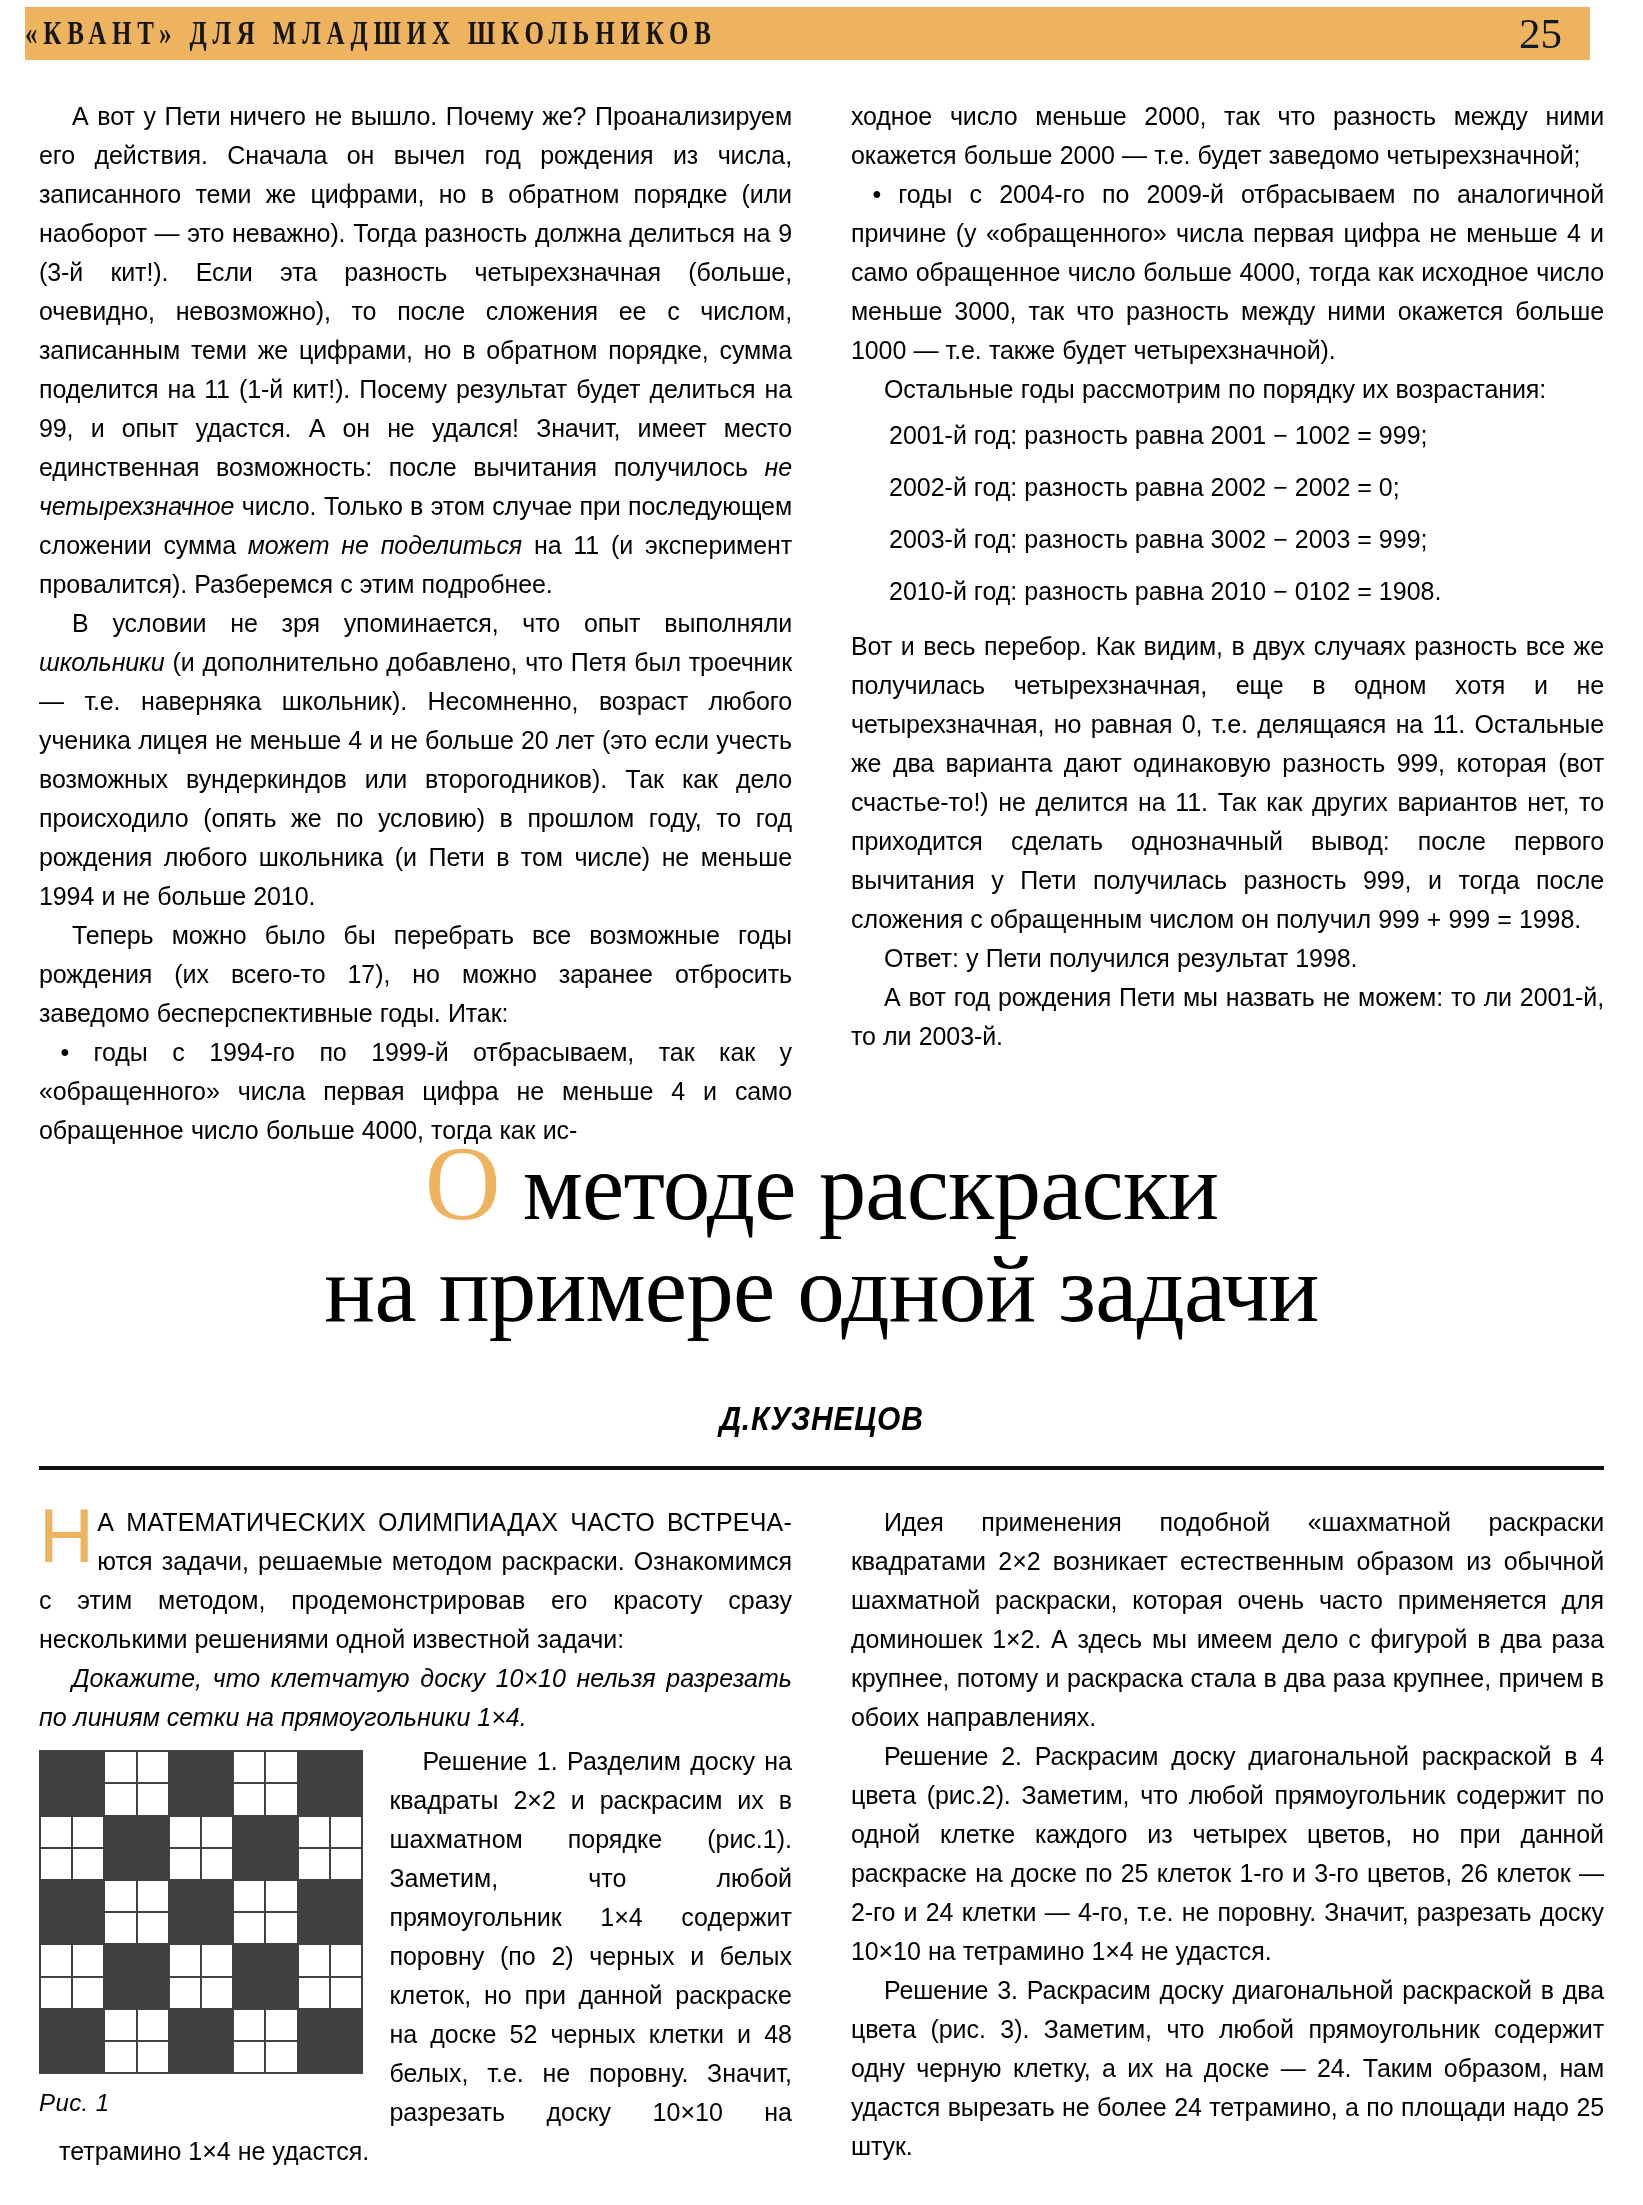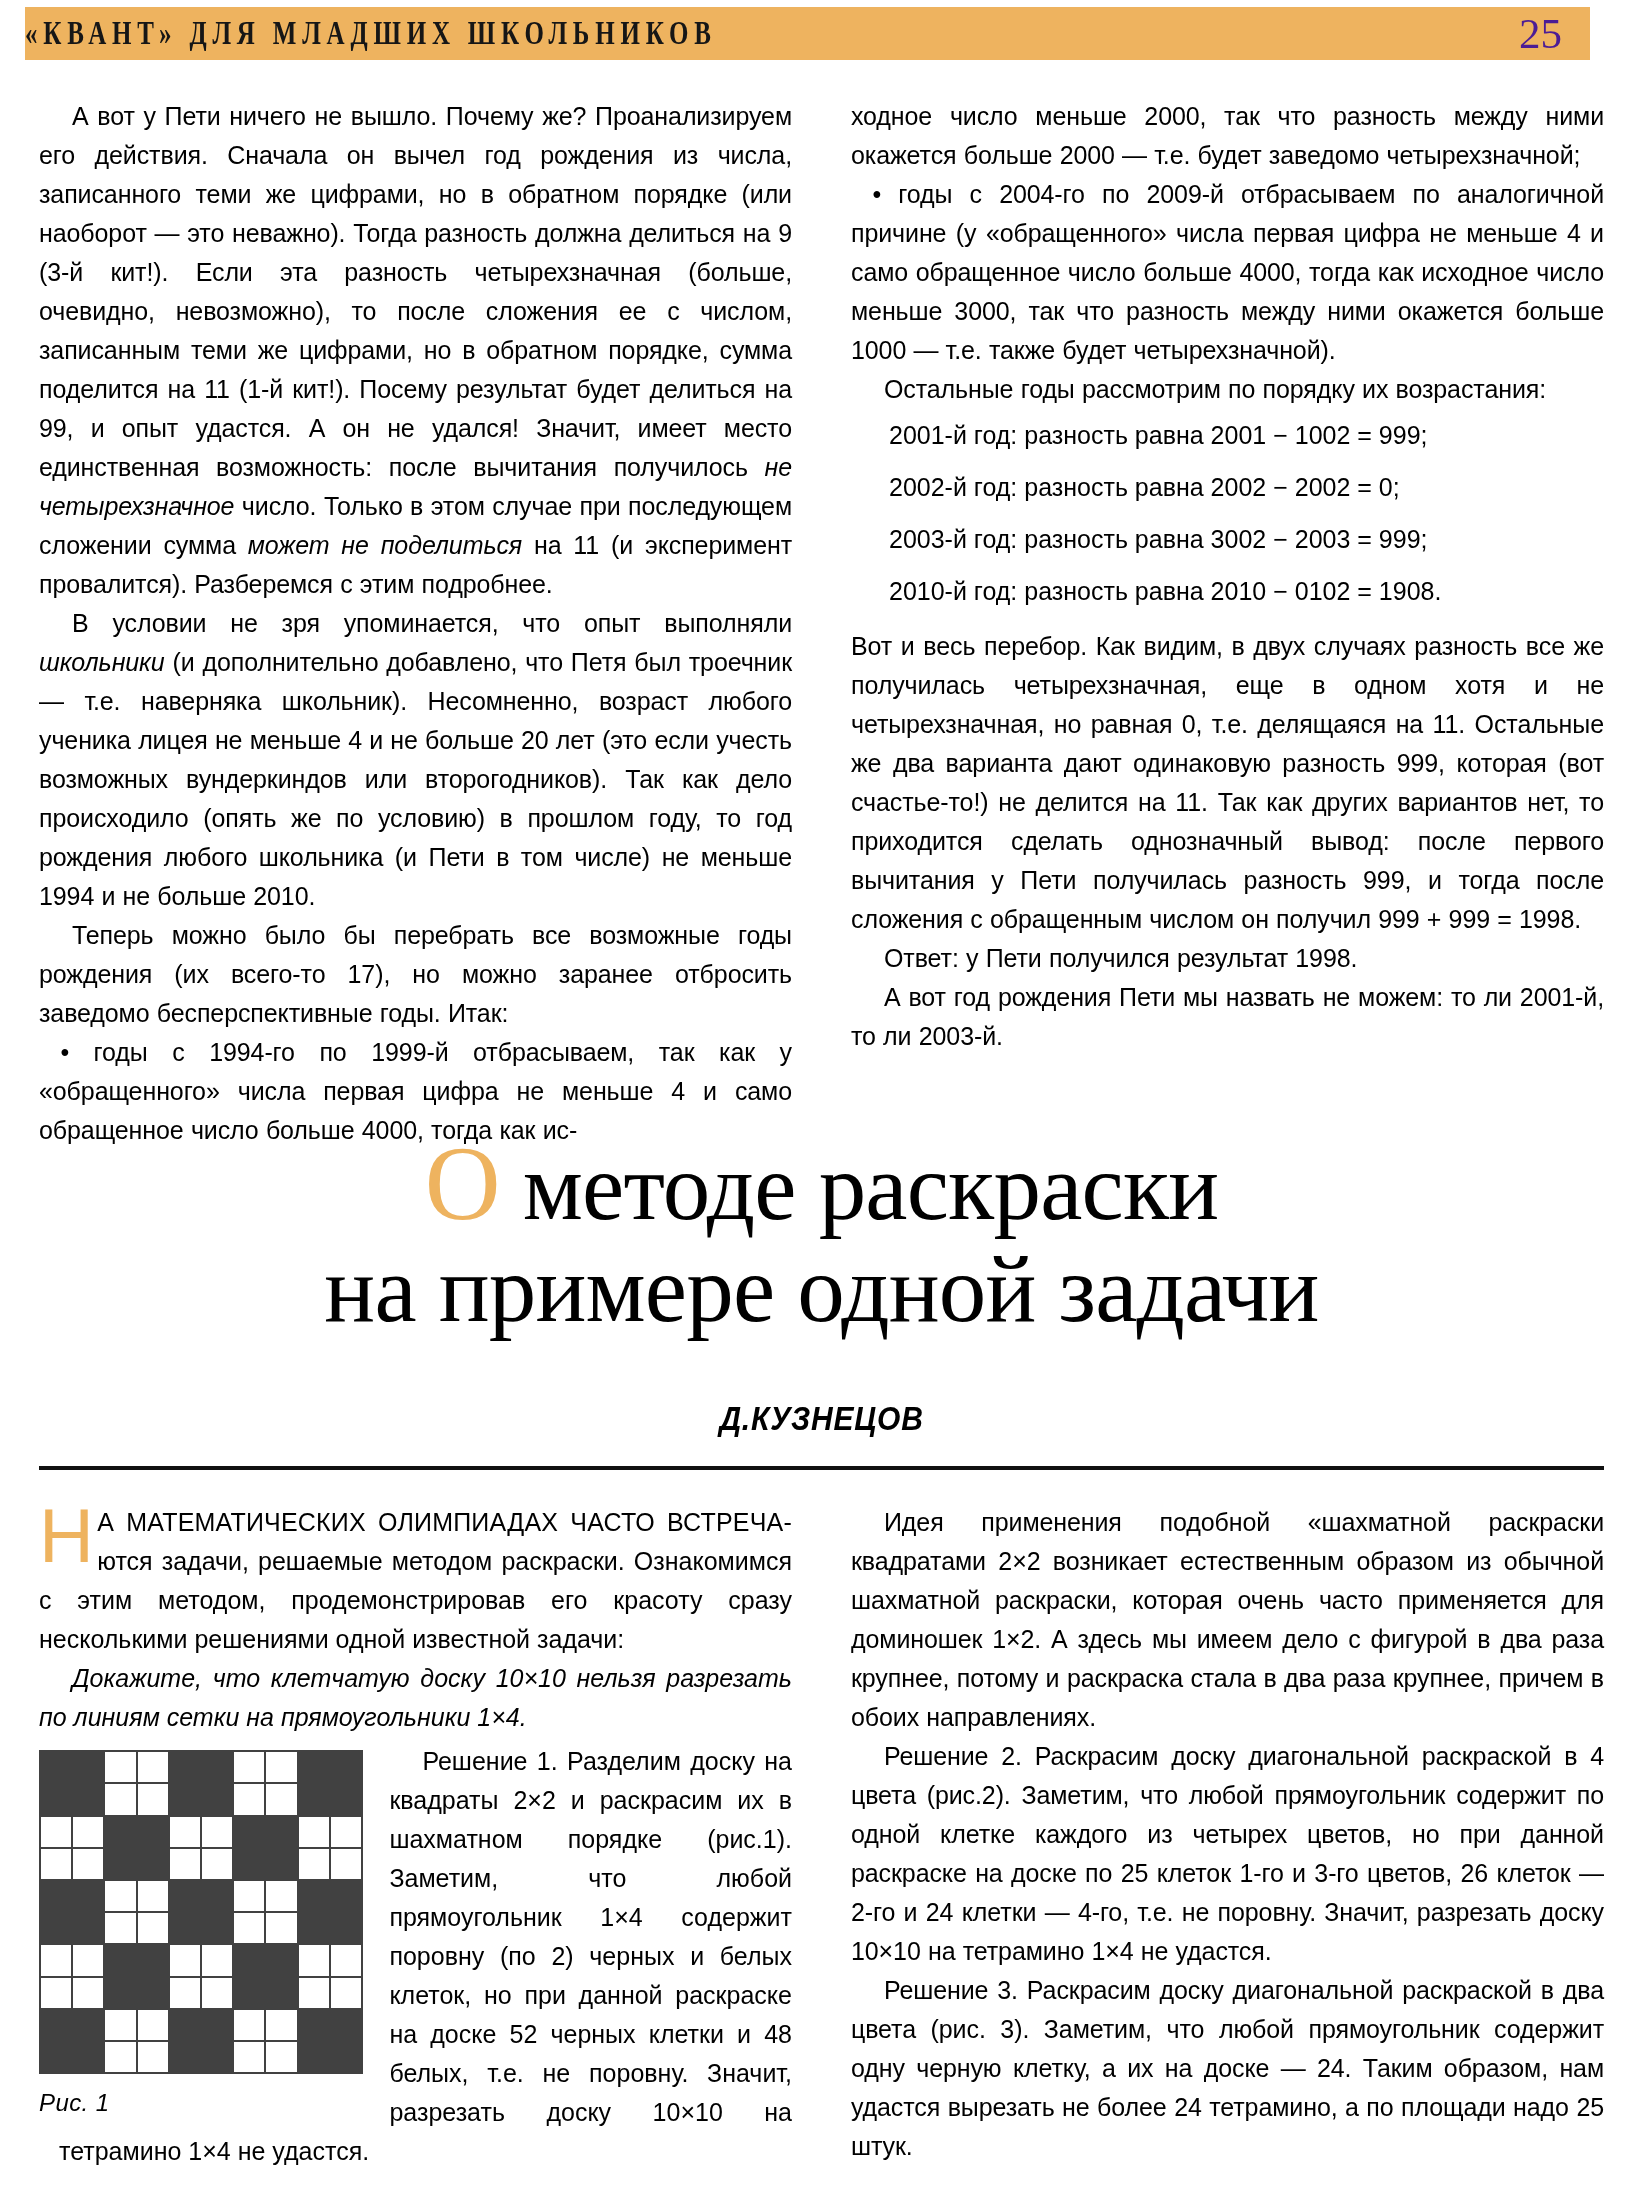--- a/index.html
+++ b/index.html
@@ -38,21 +38,21 @@
     white-space: nowrap;
     transform: scaleY(1.35);
   }
   .page-number {
     position: absolute;
     right: 28px;
     top: 50%;
     transform: translateY(-50%);
     font-family: "Liberation Serif", serif;
     font-size: 43px;
-    color: #4c1d95;
+    color: #0f172a;
     line-height: 1;
   }
 
   
   .columns {
     position: absolute;
     left: 39px;
     top: 97px;
     width: 1565px;
     display: flex;

